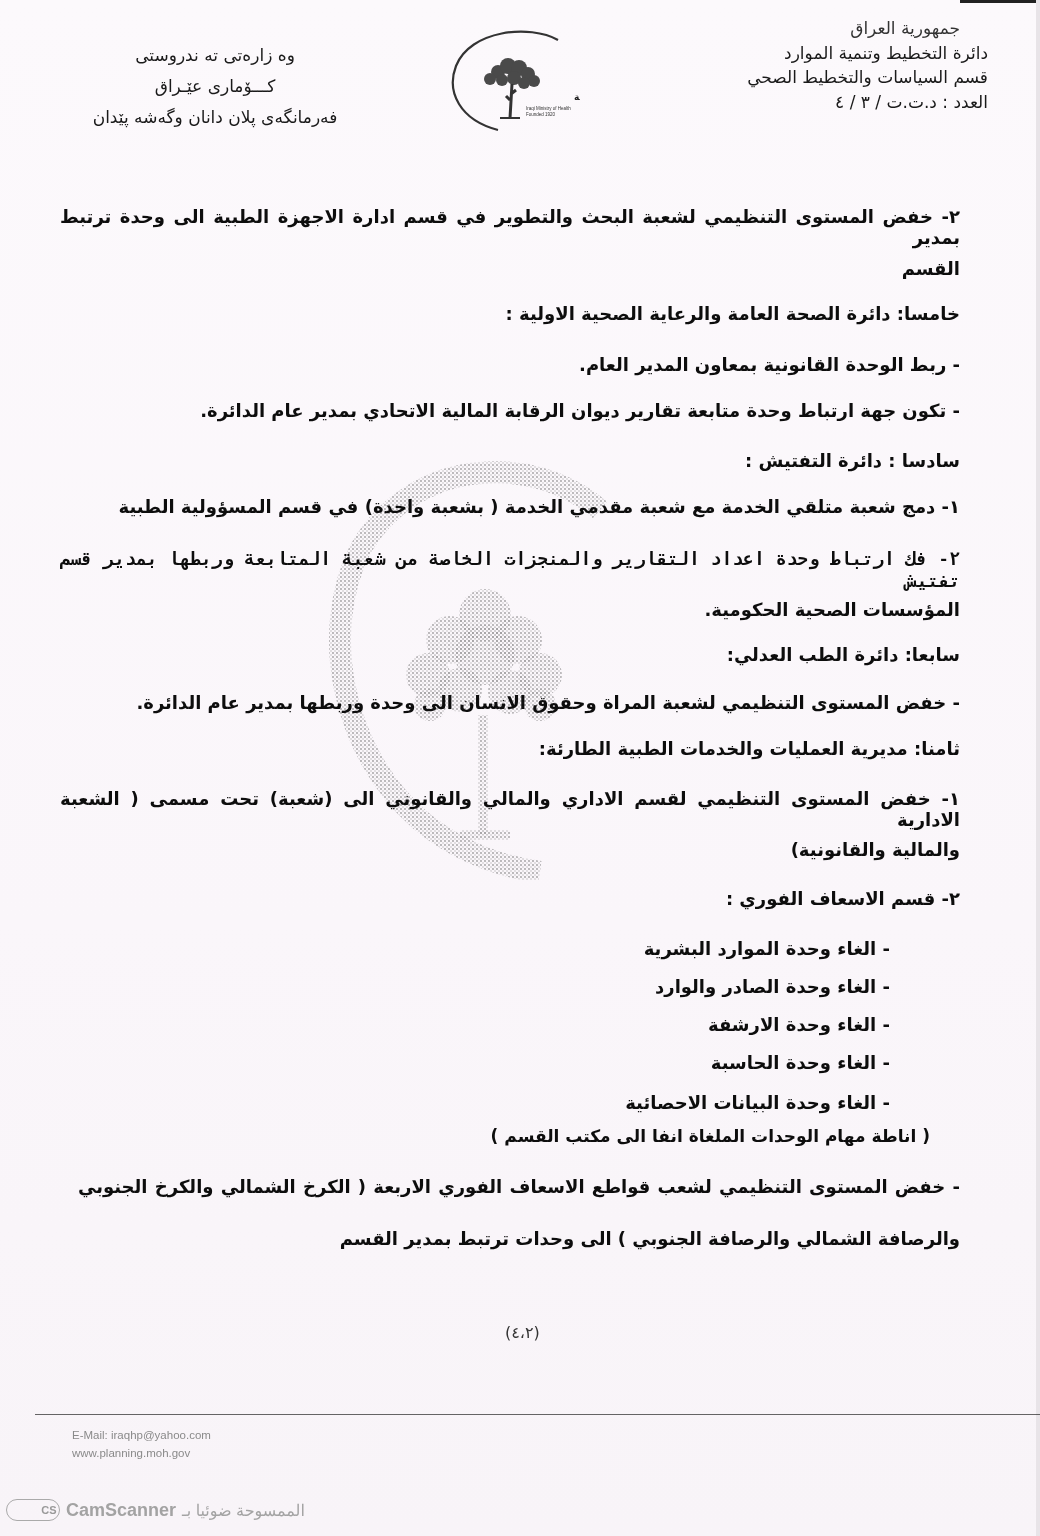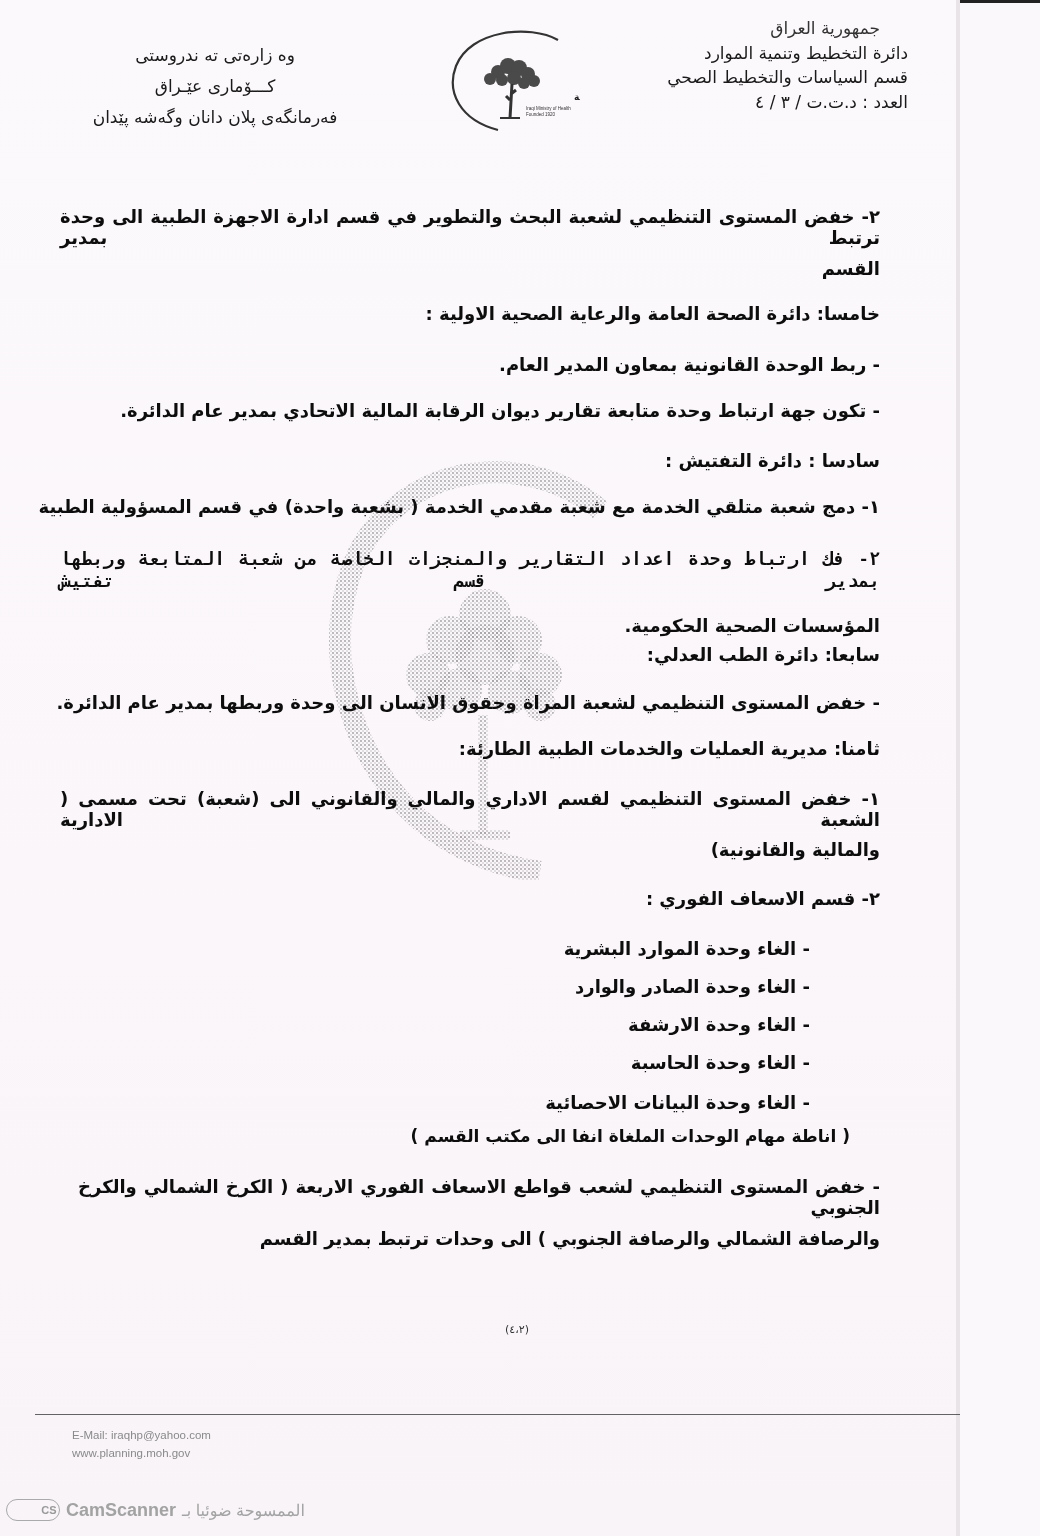--- a/index.html
+++ b/index.html
@@ -3,21 +3,21 @@
 <meta charset="utf-8">
 <style>
   html, body { margin: 0; padding: 0; }
   body {
     width: 1040px; height: 1536px; overflow: hidden; position: relative;
     background: #fbf8fb;
     font-family: "DejaVu Sans", sans-serif;
     color: #111;
   }
   .page {
-    position: absolute; left: 0; top: 0; width: 960px; height: 1536px;
+    position: absolute; left: 0; top: 0; width: 1040px; height: 1536px;
     background: linear-gradient(180deg, #fcf9fc 0%, #faf6fa 60%, #f8f4f8 100%);
   }
   .edge-right {
     position: absolute; right: 0; top: 0; width: 4px; height: 1536px;
     background: #e8e4e8;
   }
   .top-edge { position:absolute; left:960px; top:0; width:80px; height:3px; background:#222; }
 
   
   .hdr-right {
@@ -46,21 +46,21 @@
   }
   .ln { position: absolute; right: 0; white-space: nowrap; }
   .ln.justify { left: 0; text-align: justify; text-align-last: justify; white-space: normal; }
   .ln.indent { right: 70px; }
   .ln.paren { right: 30px; font-size: 17px; }
 
   
   .stamp { position: absolute; left: 300px; top: 440px; width: 380px; height: 440px; opacity: 0.55; }
 
   .pagenum {
-    position: absolute; left: 505px; top: 1323px; font-size: 11px; color: #333;
+    position: absolute; left: 505px; top: 1323px; font-size: 16px; color: #333;
     font-family: "DejaVu Sans", sans-serif;
   }
   .footer-line {
     position: absolute; left: 35px; right: 0; top: 1414px; height: 1px;
     background: #333; opacity: 0.75;
   }
   .footer {
     position: absolute; left: 72px; top: 1426px;
     font-family: "Liberation Sans", sans-serif; font-size: 11.5px; line-height: 18px; color: #8a8a8a;
   }
@@ -144,21 +144,21 @@
 
   <div class="body-text">
     <div class="ln justify" style="top:10px;">٢- خفض المستوى التنظيمي لشعبة البحث والتطوير في قسم ادارة الاجهزة الطبية الى وحدة ترتبط بمدير</div>
     <div class="ln" style="top:62px;">القسم</div>
     <div class="ln" style="top:107px;">خامسا: دائرة الصحة العامة والرعاية الصحية الاولية :</div>
     <div class="ln" style="top:158px;">- ربط الوحدة القانونية بمعاون المدير العام.</div>
     <div class="ln" style="top:204px;">- تكون جهة ارتباط وحدة متابعة تقارير ديوان الرقابة المالية الاتحادي بمدير عام الدائرة.</div>
     <div class="ln" style="top:254px;">سادسا : دائرة التفتيش :</div>
     <div class="ln" style="top:300px;">١- دمج شعبة متلقي الخدمة مع شعبة مقدمي الخدمة ( بشعبة واحدة) في قسم المسؤولية الطبية</div>
     <div class="ln justify" style="top:352px;font-family:Liberation Mono, monospace;">٢- فك ارتباط وحدة اعداد التقارير والمنجزات الخاصة  من شعبة المتابعة وربطها بمدير قسم تفتيش</div>
-    <div class="ln" style="top:403px;margin-top:16px;">المؤسسات الصحية الحكومية.</div>
+    <div class="ln" style="top:403px;">المؤسسات الصحية الحكومية.</div>
     <div class="ln" style="top:448px;">سابعا: دائرة الطب العدلي:</div>
     <div class="ln" style="top:496px;">- خفض المستوى التنظيمي لشعبة المراة وحقوق الانسان الى وحدة وربطها بمدير عام الدائرة.</div>
     <div class="ln" style="top:542px;">ثامنا: مديرية العمليات والخدمات الطبية الطارئة:</div>
     <div class="ln justify" style="top:592px;">١- خفض المستوى التنظيمي لقسم الاداري والمالي والقانوني الى (شعبة) تحت مسمى ( الشعبة الادارية</div>
     <div class="ln" style="top:643px;">والمالية والقانونية)</div>
     <div class="ln" style="top:692px;margin-left:28px;">٢- قسم الاسعاف الفوري :</div>
     <div class="ln indent" style="top:742px;">-   الغاء وحدة الموارد البشرية</div>
     <div class="ln indent" style="top:780px;">-   الغاء وحدة الصادر والوارد</div>
     <div class="ln indent" style="top:818px;">-   الغاء وحدة الارشفة</div>
     <div class="ln indent" style="top:856px;">-   الغاء وحدة الحاسبة</div>

